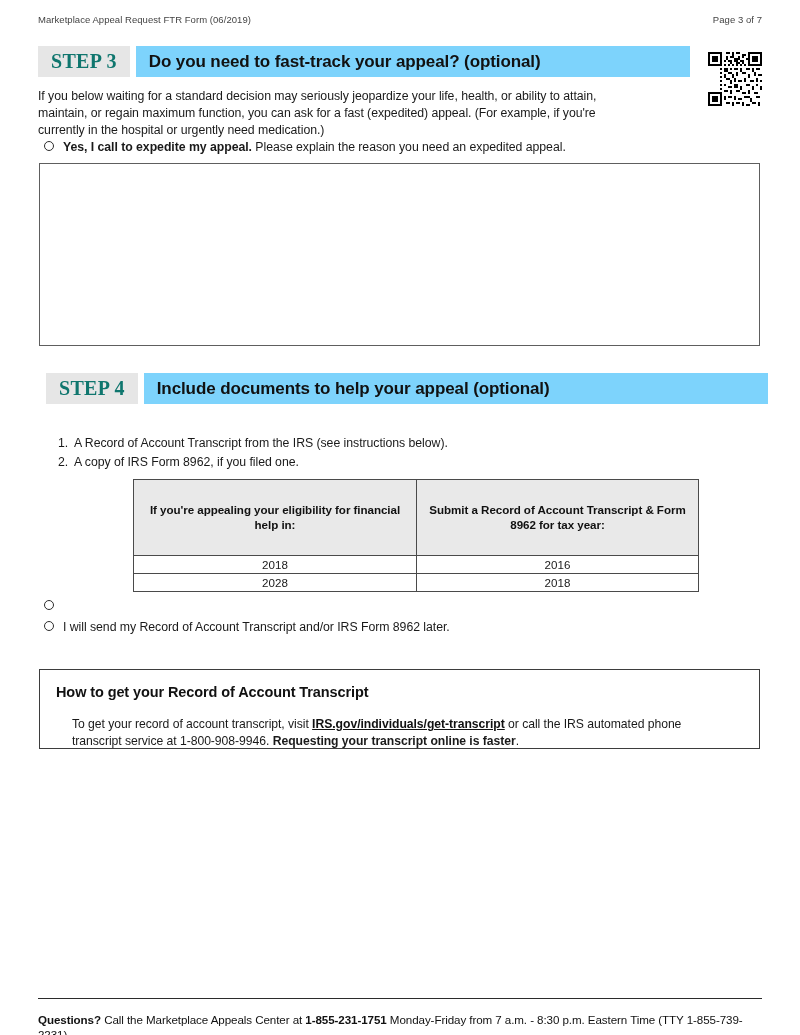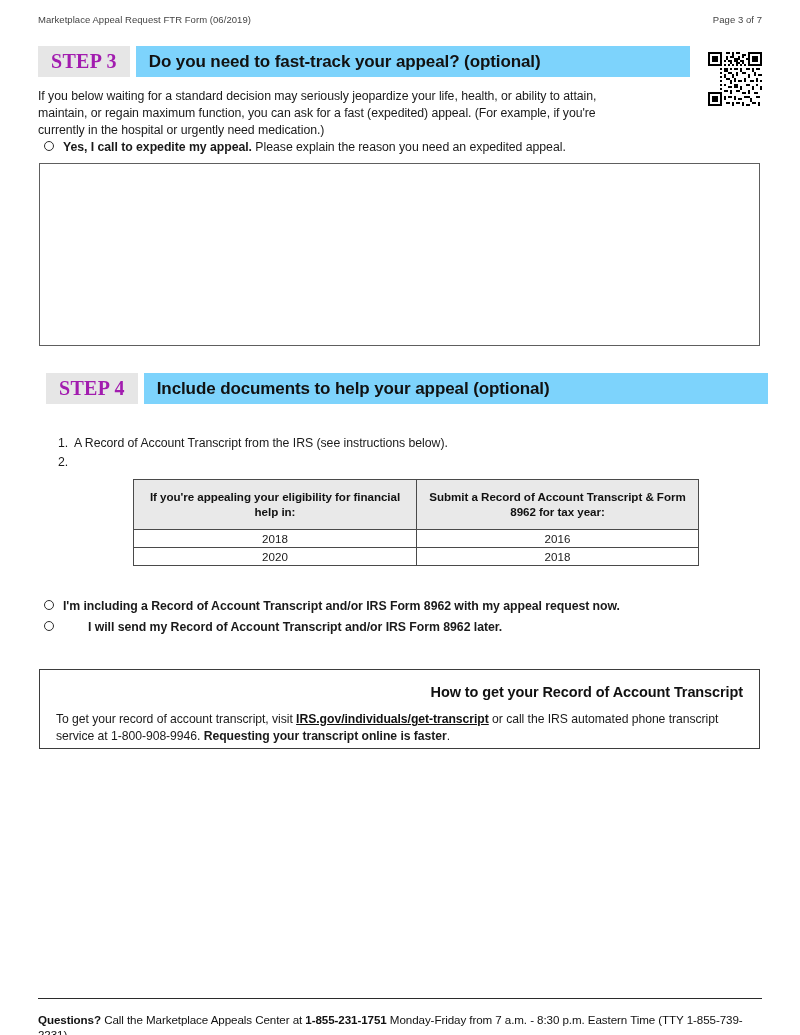--- a/index.html
+++ b/index.html
@@ -50,21 +50,21 @@
   .step-badge {
     background: #e6e6e6;
     display: flex;
     align-items: center;
     justify-content: center;
     padding: 0 13px;
     font-family: "Liberation Serif", serif;
     font-weight: bold;
     font-size: 20px;
     letter-spacing: 0.3px;
-    color: #a21caf;
+    color: #0f766e;
     white-space: nowrap;
   }
   .step-gap { width: 6px; background: #ffffff; }
   .step-title {
     background: #7dd3fc;
     flex: 1;
     display: flex;
     align-items: center;
     padding-left: 13px;
     font-size: 17px;
@@ -133,21 +133,21 @@
     position: absolute;
     border-collapse: collapse;
     table-layout: fixed;
     font-size: 11.6px;
   }
   .tax-table th {
     background: #e9e9e9;
     border: 1.2px solid #4a4a4a;
     font-weight: bold;
     text-align: center;
-    padding: 10px 8px;
+    padding: 23px 8px;
     line-height: 14.5px;
     color: #111111;
     letter-spacing: -0.05px;
     margin-left: 16px;
   }
   .tax-table td {
     border: 1.2px solid #4a4a4a;
     text-align: center;
     padding: 2px 8px;
     line-height: 13px;
@@ -162,24 +162,23 @@
     box-sizing: border-box;
     background: #ffffff;
     padding: 14px 16px 14px 16px;
   }
   .callout h3 {
     margin: 0 0 11px 0;
     font-size: 14.5px;
     font-weight: bold;
     color: #111111;
     letter-spacing: -0.1px;
-    text-align: right;
   }
   .callout p {
-    margin: 0;
+    margin: 16px;
     font-size: 12.2px;
     line-height: 17px;
     color: #1a1a1a;
     letter-spacing: -0.05px;
   }
   .callout a {
     color: #111111;
     font-weight: bold;
     text-decoration: underline;
   }
@@ -358,52 +357,52 @@
   </div>
 
 
   <div class="num-list" style="top:434px; left:38px; width:640px;">
     <div class="li">
       <span class="marker">1.</span>
       <span>A Record of Account Transcript from the IRS (see instructions below).</span>
     </div>
     <div class="li">
       <span class="marker">2.</span>
+      <span>A copy of IRS Form 8962, if you filed one.</span>
     </div>
   </div>
 
   <table class="tax-table" style="top:479px; left:133px; width:565px;">
     <colgroup>
         <col style="width:283px">
         <col style="width:282px">
       </colgroup>
     <thead>
       <tr>
         <th>If you're appealing your eligibility for financial help in:</th>
         <th>Submit a Record of Account Transcript &amp; Form 8962 for tax year:</th>
       </tr>
     </thead>
     <tbody>
       <tr>
         <td>2018</td>
         <td>2016</td>
       </tr>
       <tr>
-        <td>2020</td>
+        <td>2028</td>
         <td>2018</td>
       </tr>
     </tbody>
   </table>
 
   <div class="radio-row" style="top:598px; left:44px; width:680px; font-weight:bold;">
     <span class="radio-circle"></span>
-    <span class="radio-label">I'm including a Record of Account Transcript and/or IRS Form 8962 with my appeal request now.</span>
-  </div>
-
-  <div class="radio-row" style="top:619px; left:44px; width:680px; font-weight:bold;gap:25px;">
+  </div>
+
+  <div class="radio-row" style="top:619px; left:44px; width:680px; font-weight:normal;">
     <span class="radio-circle"></span>
     <span class="radio-label">I will send my Record of Account Transcript and/or IRS Form 8962 later.</span>
   </div>
 
   <div class="callout" style="top:669px; left:39px; width:721px; height:80px;">
     <h3>How to get your Record of Account Transcript</h3>
     <p><span>To get your record of account transcript, visit </span><a href="#">IRS.gov/individuals/get-transcript</a><span> or call the IRS automated phone transcript service at 1-800-908-9946. </span><b class="strong">Requesting your transcript online is faster</b><span>.</span></p>
   </div>
 
   <div class="footer-rule"></div>

